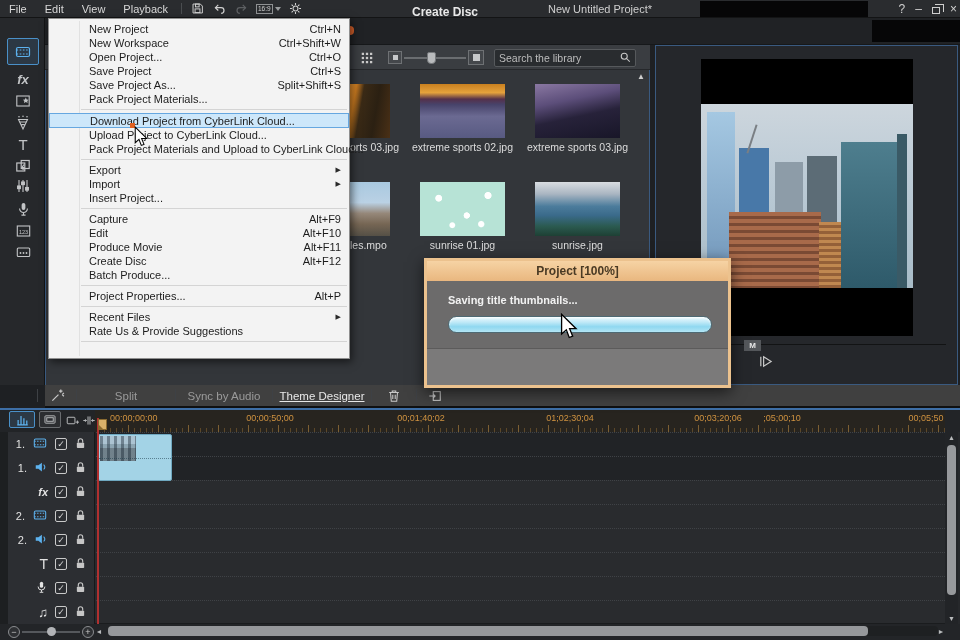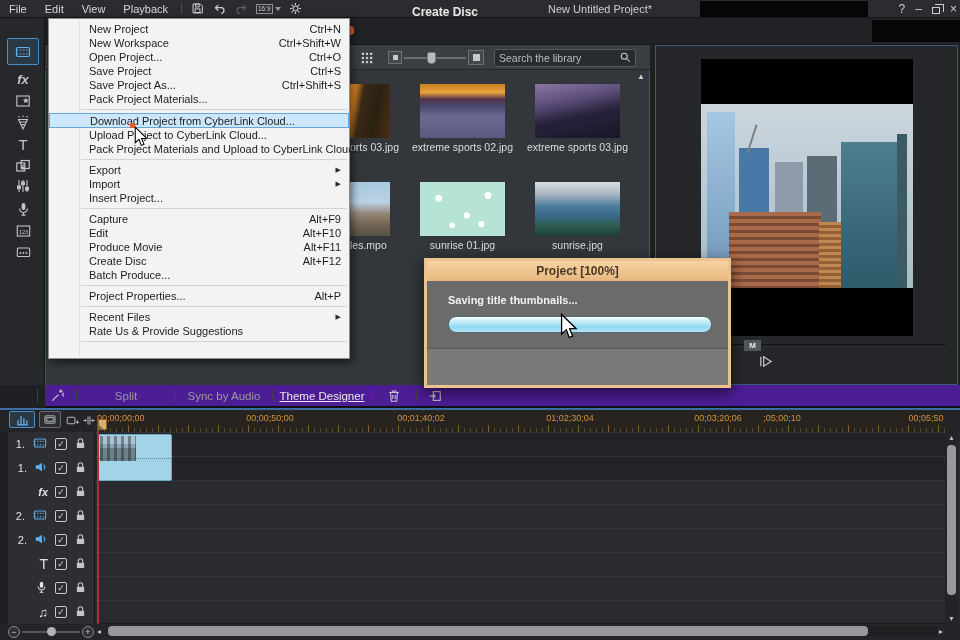--- a/index.html
+++ b/index.html
@@ -51,21 +51,21 @@
   
   .preview{ left:655px;top:45px;width:303px;height:340px;background:#25272b;border:1px solid #3a5a80;}
   .video-area{ left:45px;top:13px;width:212px;height:277px;background:#000;position:absolute;}
   .photo{ position:absolute;left:0;top:45px;width:212px;height:184px;overflow:hidden;
     background:linear-gradient(180deg,#cdd6dd 0%,#bccbd6 40%,#a8bcc8 100%);}
   .pv-divider{ position:absolute;left:5px;top:298px;width:285px;height:1px;background:#121314;}
   .mute-box{ position:absolute;left:88px;top:294px;width:17px;height:11px;background:#54575b;color:#e8e8e8;font-size:8px;font-weight:bold;text-align:center;line-height:11px;}
   .play-ic{ position:absolute;left:102px;top:308px;color:#c9c9c9;}
 
   
-  .action-toolbar{ left:45px;top:385px;width:915px;height:23px;background:#4c1d95;border-bottom:2px solid #0f1011;display:flex;align-items:center;font-size:11.5px;}
+  .action-toolbar{ left:45px;top:385px;width:915px;height:23px;background:#404040;border-bottom:2px solid #0f1011;display:flex;align-items:center;font-size:11.5px;}
   .at-sep{ width:1px;height:13px;background:#3e4145;}
   .at-btn{ color:#9a9a9a;text-align:center;}
   .at-on{ color:#e8e8e8;text-decoration:underline;}
   .at-ic{ color:#c9c9c9;display:flex;align-items:center;justify-content:center;}
 
   
   .timeline{ left:0;top:408px;width:960px;height:232px;background:#26282b;}
   .tl-blueline{ left:0;top:0;width:960px;height:2px;background:#3d6ea6;}
   .tl-header{ left:0;top:2px;width:960px;height:22px;background:#222427;}
   .tl-btn{ position:absolute;top:3px;height:17px;border:1px solid #5a5d60;border-radius:2px;background:#2c2e31;color:#b9bbbd;display:flex;align-items:center;justify-content:center;}
@@ -473,21 +473,21 @@
         </svg>
       </div>
     <div class="abs" style="left:65px;top:5px;color:#b9bbbd;"><svg width="15" height="13">
           <use href="#s-screenadd"></use>
         </svg></div>
     <div class="abs" style="left:82px;top:5px;color:#b9bbbd;"><svg width="14" height="13">
           <use href="#s-fit"></use>
         </svg></div>
 
     <div class="abs ruler">
-      <span class="rlabel" style="left:2px;">00;00;00;00</span>
+      <span class="rlabel" style="left:15px;">00;00;00;00</span>
       <span class="rlabel" style="left:175px;transform:translateX(-50%);">00;00;50;00</span>
       <span class="rlabel" style="left:326px;transform:translateX(-50%);">00;01;40;02</span>
       <span class="rlabel" style="left:475px;transform:translateX(-50%);">01;02;30;04</span>
       <span class="rlabel" style="left:623px;transform:translateX(-50%);">00;03;20;06</span>
       <span class="rlabel" style="left:687px;transform:translateX(-50%);">;05;00;10</span>
       <span class="rlabel" style="left:831px;transform:translateX(-50%);">00;05;50</span>
     </div>
 
     <div class="trow trow-dark" style="top:24px;"></div>
     <div class="trow trow-dark" style="top:48px;"></div>
@@ -606,21 +606,21 @@
     <div class="mi">
         <span class="lab">Open Project...</span>
         <span class="sc">Ctrl+O</span>
       </div>
     <div class="mi">
         <span class="lab">Save Project</span>
         <span class="sc">Ctrl+S</span>
       </div>
     <div class="mi">
         <span class="lab">Save Project As...</span>
-        <span class="sc">Ctrl+Shift+S</span>
+        <span class="sc">Split+Shift+S</span>
       </div>
     <div class="mi">
         <span class="lab">Pack Project Materials...</span>
       </div>
     <div class="msep"></div>
     <div class="mi mi-hl">
         <span class="lab">Download Project from CyberLink Cloud...</span>
       </div>
     <div class="mi">
         <span class="lab">Upload Project to CyberLink Cloud...</span>

